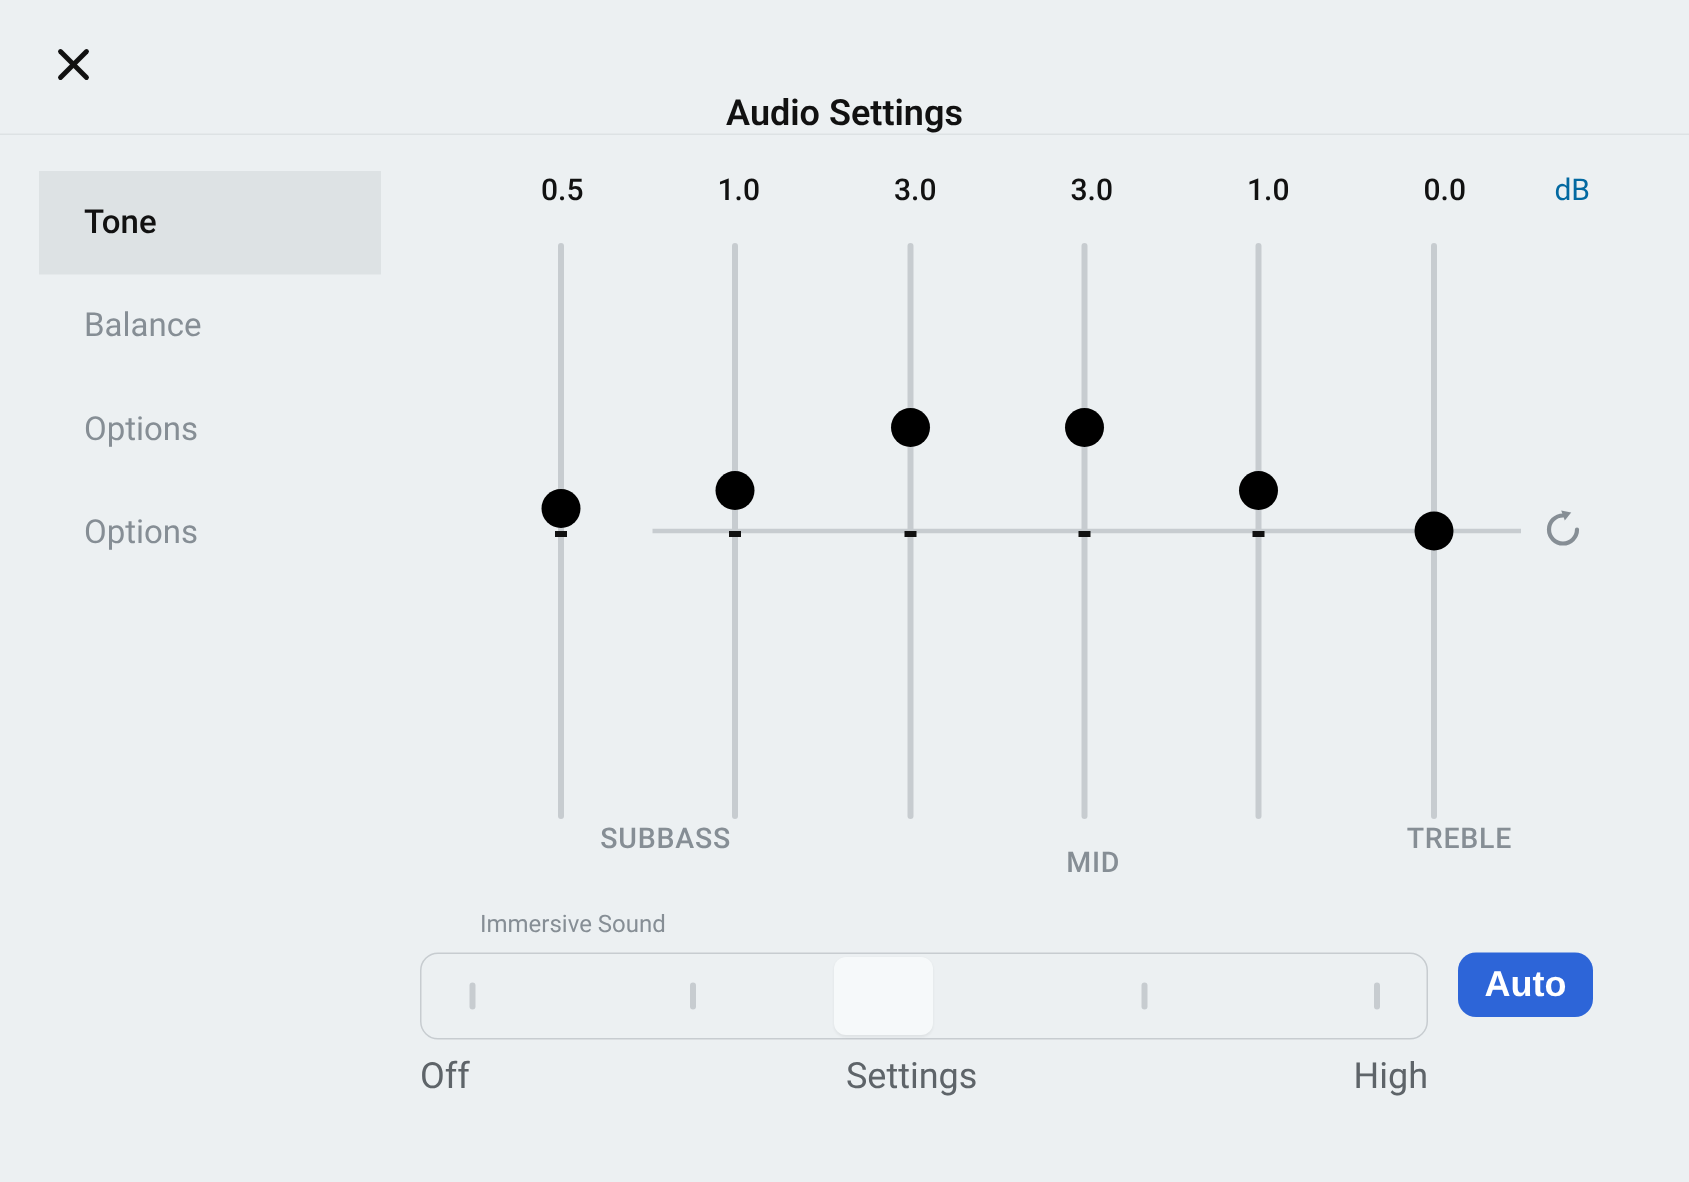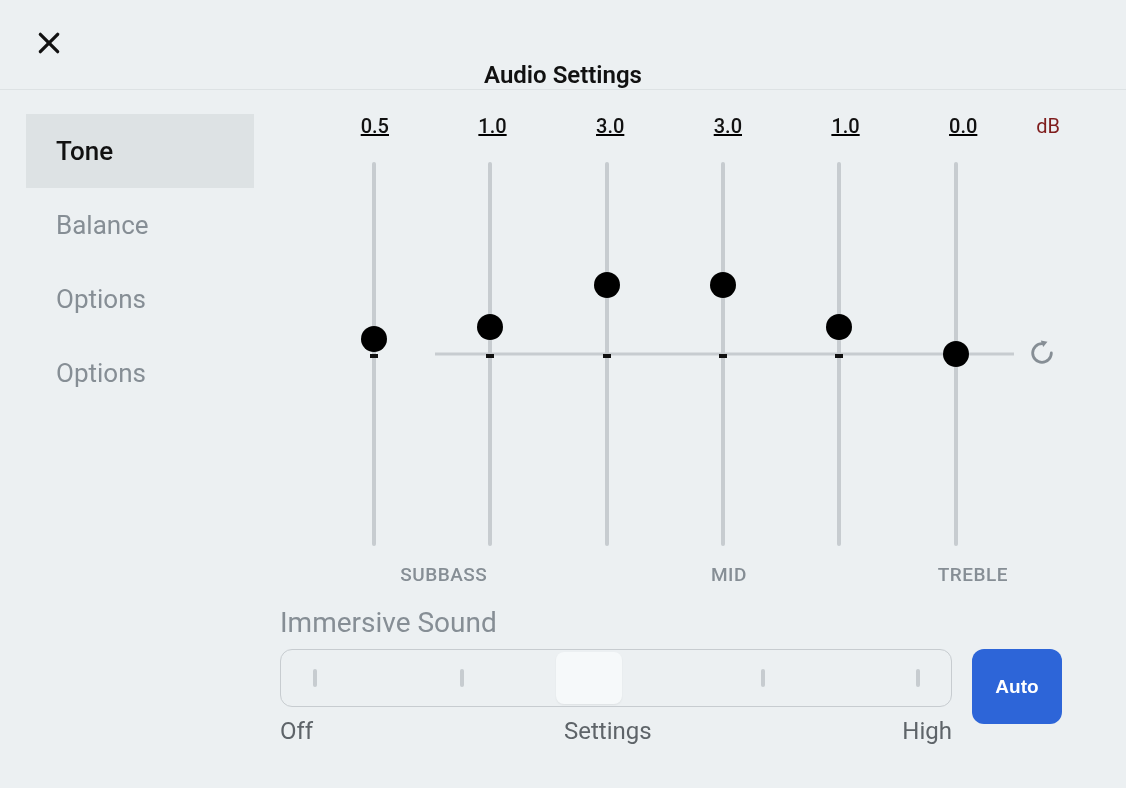--- a/index.html
+++ b/index.html
@@ -35,21 +35,21 @@
   .body {
     display: flex;
     padding-top: 24px;
   }
   .sidebar {
     width: 280px;
     padding-left: 26px;
   }
   .sidebar-item {
     padding: 22px 30px;
-    font-size: 26px;
+    font-size: 22px;
     color: #868e95;
     border-radius: 0;
     cursor: pointer;
     width: 228px;
   }
   .sidebar-item.active {
     background: #dde2e4;
     color: #111;
     font-weight: 500;
   }
@@ -60,35 +60,34 @@
   .eq-area {
     position: relative;
     height: 480px;
   }
   .eq-values {
     display: flex;
     position: absolute;
     top: 0;
     left: 36px;
     right: 74px;
-    text-decoration: underline;
   }
   .eq-val {
     flex: 1;
     text-align: center;
     font-size: 20px;
     font-weight: 500;
     color: #111;
   }
   .db-label {
     position: absolute;
     right: 36px;
     top: 0;
     font-size: 20px;
-    color: #7f1d1d;
+    color: #0369a1;
   }
   .eq-sliders {
     position: absolute;
     top: 48px;
     left: 36px;
     right: 82px;
     bottom: 48px;
     display: flex;
   }
   .eq-slot {
@@ -150,33 +149,34 @@
   .eq-label {
     flex: 1;
     font-size: 19px;
     font-weight: 500;
     color: #868e95;
     letter-spacing: 0.5px;
   }
   .eq-label:nth-child(1) { text-align: right; padding-left: 10px; }
   .eq-label:nth-child(2) { text-align: left; }
   .eq-label:nth-child(3) { text-align: center; }
-  .eq-label:nth-child(4) { text-align: center; padding-left: 12px; }
+  .eq-label:nth-child(4) { text-align: center; padding-left: 12px; margin-top: 16px; }
   .eq-label:nth-child(5) { text-align: center; }
   .eq-label:nth-child(6) { text-align: right; padding-right: 6px; }
   
   .immersive-section {
     margin-top: 12px;
     padding-left: 0px;
   }
   .immersive-title {
-    font-size: 28px;
+    font-size: 16px;
     color: #868e95;
     margin-bottom: 10px;
     padding-left: 0px;
+    margin-left: 40px;
   }
   .immersive-row {
     display: flex;
     gap: 20px;
     align-items: flex-start;
     width: 782px;
   }
   .immersive-slider-wrap {
     flex: 1;
   }
@@ -211,24 +211,24 @@
   }
   .imm-labels {
     display: flex;
     justify-content: space-between;
     margin-top: 10px;
     font-size: 24px;
     color: #5e6469;
   }
   .auto-btn {
     width: 90px;
-    height: 75px;
+    height: 43px;
     background: #2d65d8;
     color: #fff;
-    font-size: 19px;
+    font-size: 24px;
     font-weight: 600;
     border: none;
     border-radius: 12px;
     cursor: pointer;
   }
 </style>
 </head>
 <body>
 
 <div class="header">

